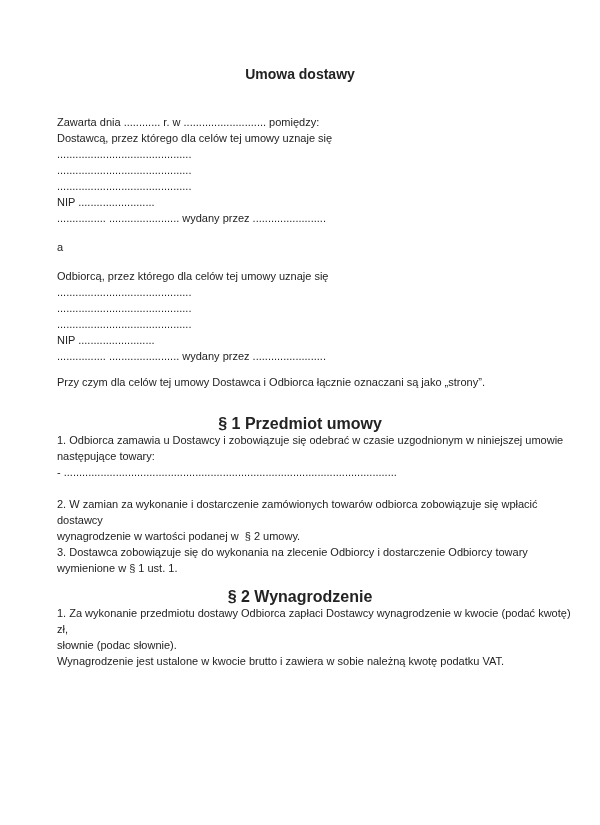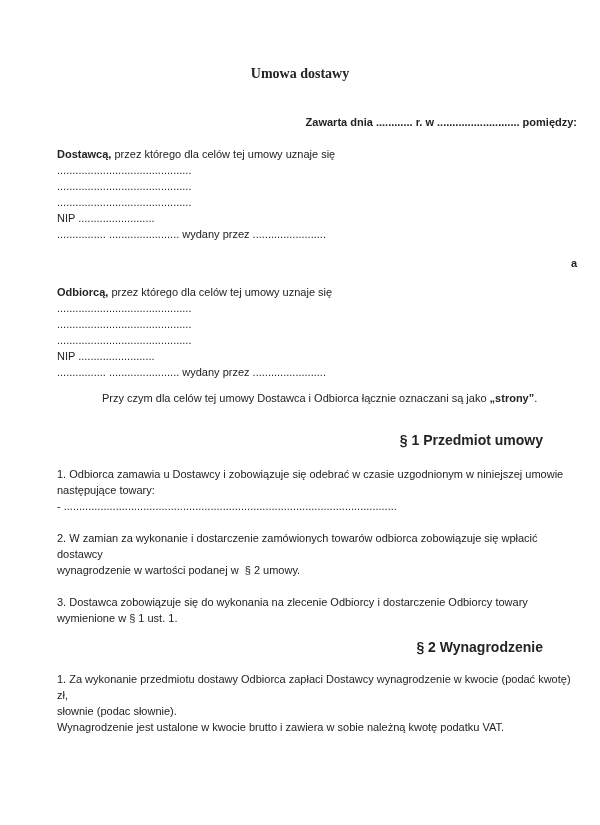--- a/index.html
+++ b/index.html
@@ -16,39 +16,38 @@
     color: #232323;
     overflow: hidden;
   }
   .title {
     margin: 0;
     width: 486px;            
     font-size: 14px;
     line-height: 20px;
     font-weight: bold;
     text-align: center;
-    font-family: Liberation Serif, serif;
   }
   .heading {
     margin: 0;
     width: 486px;
-    font-size: 14px;
+    font-size: 16px;
     line-height: 16px;
     font-weight: bold;
-    text-align: right;
+    text-align: center;
   }
   .ln, .para { margin: 0; white-space: pre-wrap; }
-  .bold { font-weight: bold; text-align: right; }
+  .bold { font-weight: normal; }
   .mt-30 { margin-top: 30px; }
   .mt-26 { margin-top: 26px; }
-  .mt-18 { margin-top: 18px; }
-  .mt-16 { margin-top: 16px; }
+  .mt-18 { }
+  .mt-16 { margin-top: 0; }
   .mt-14 { margin-top: 14px; }
   .mt-13 { margin-top: 13px; }
-  .mt-10 { margin-top: 10px; margin-left: 45px; }
+  .mt-10 { margin-top: 10px; }
   .mt-0  { margin-top: 16px; }
 </style>
 </head>
 <body>
 
 <div class="page">
 
   <h1 class="title">Umowa dostawy</h1>
 
   <p class="ln bold mt-30">Zawarta dnia ............ r. w ........................... pomiędzy:</p>

